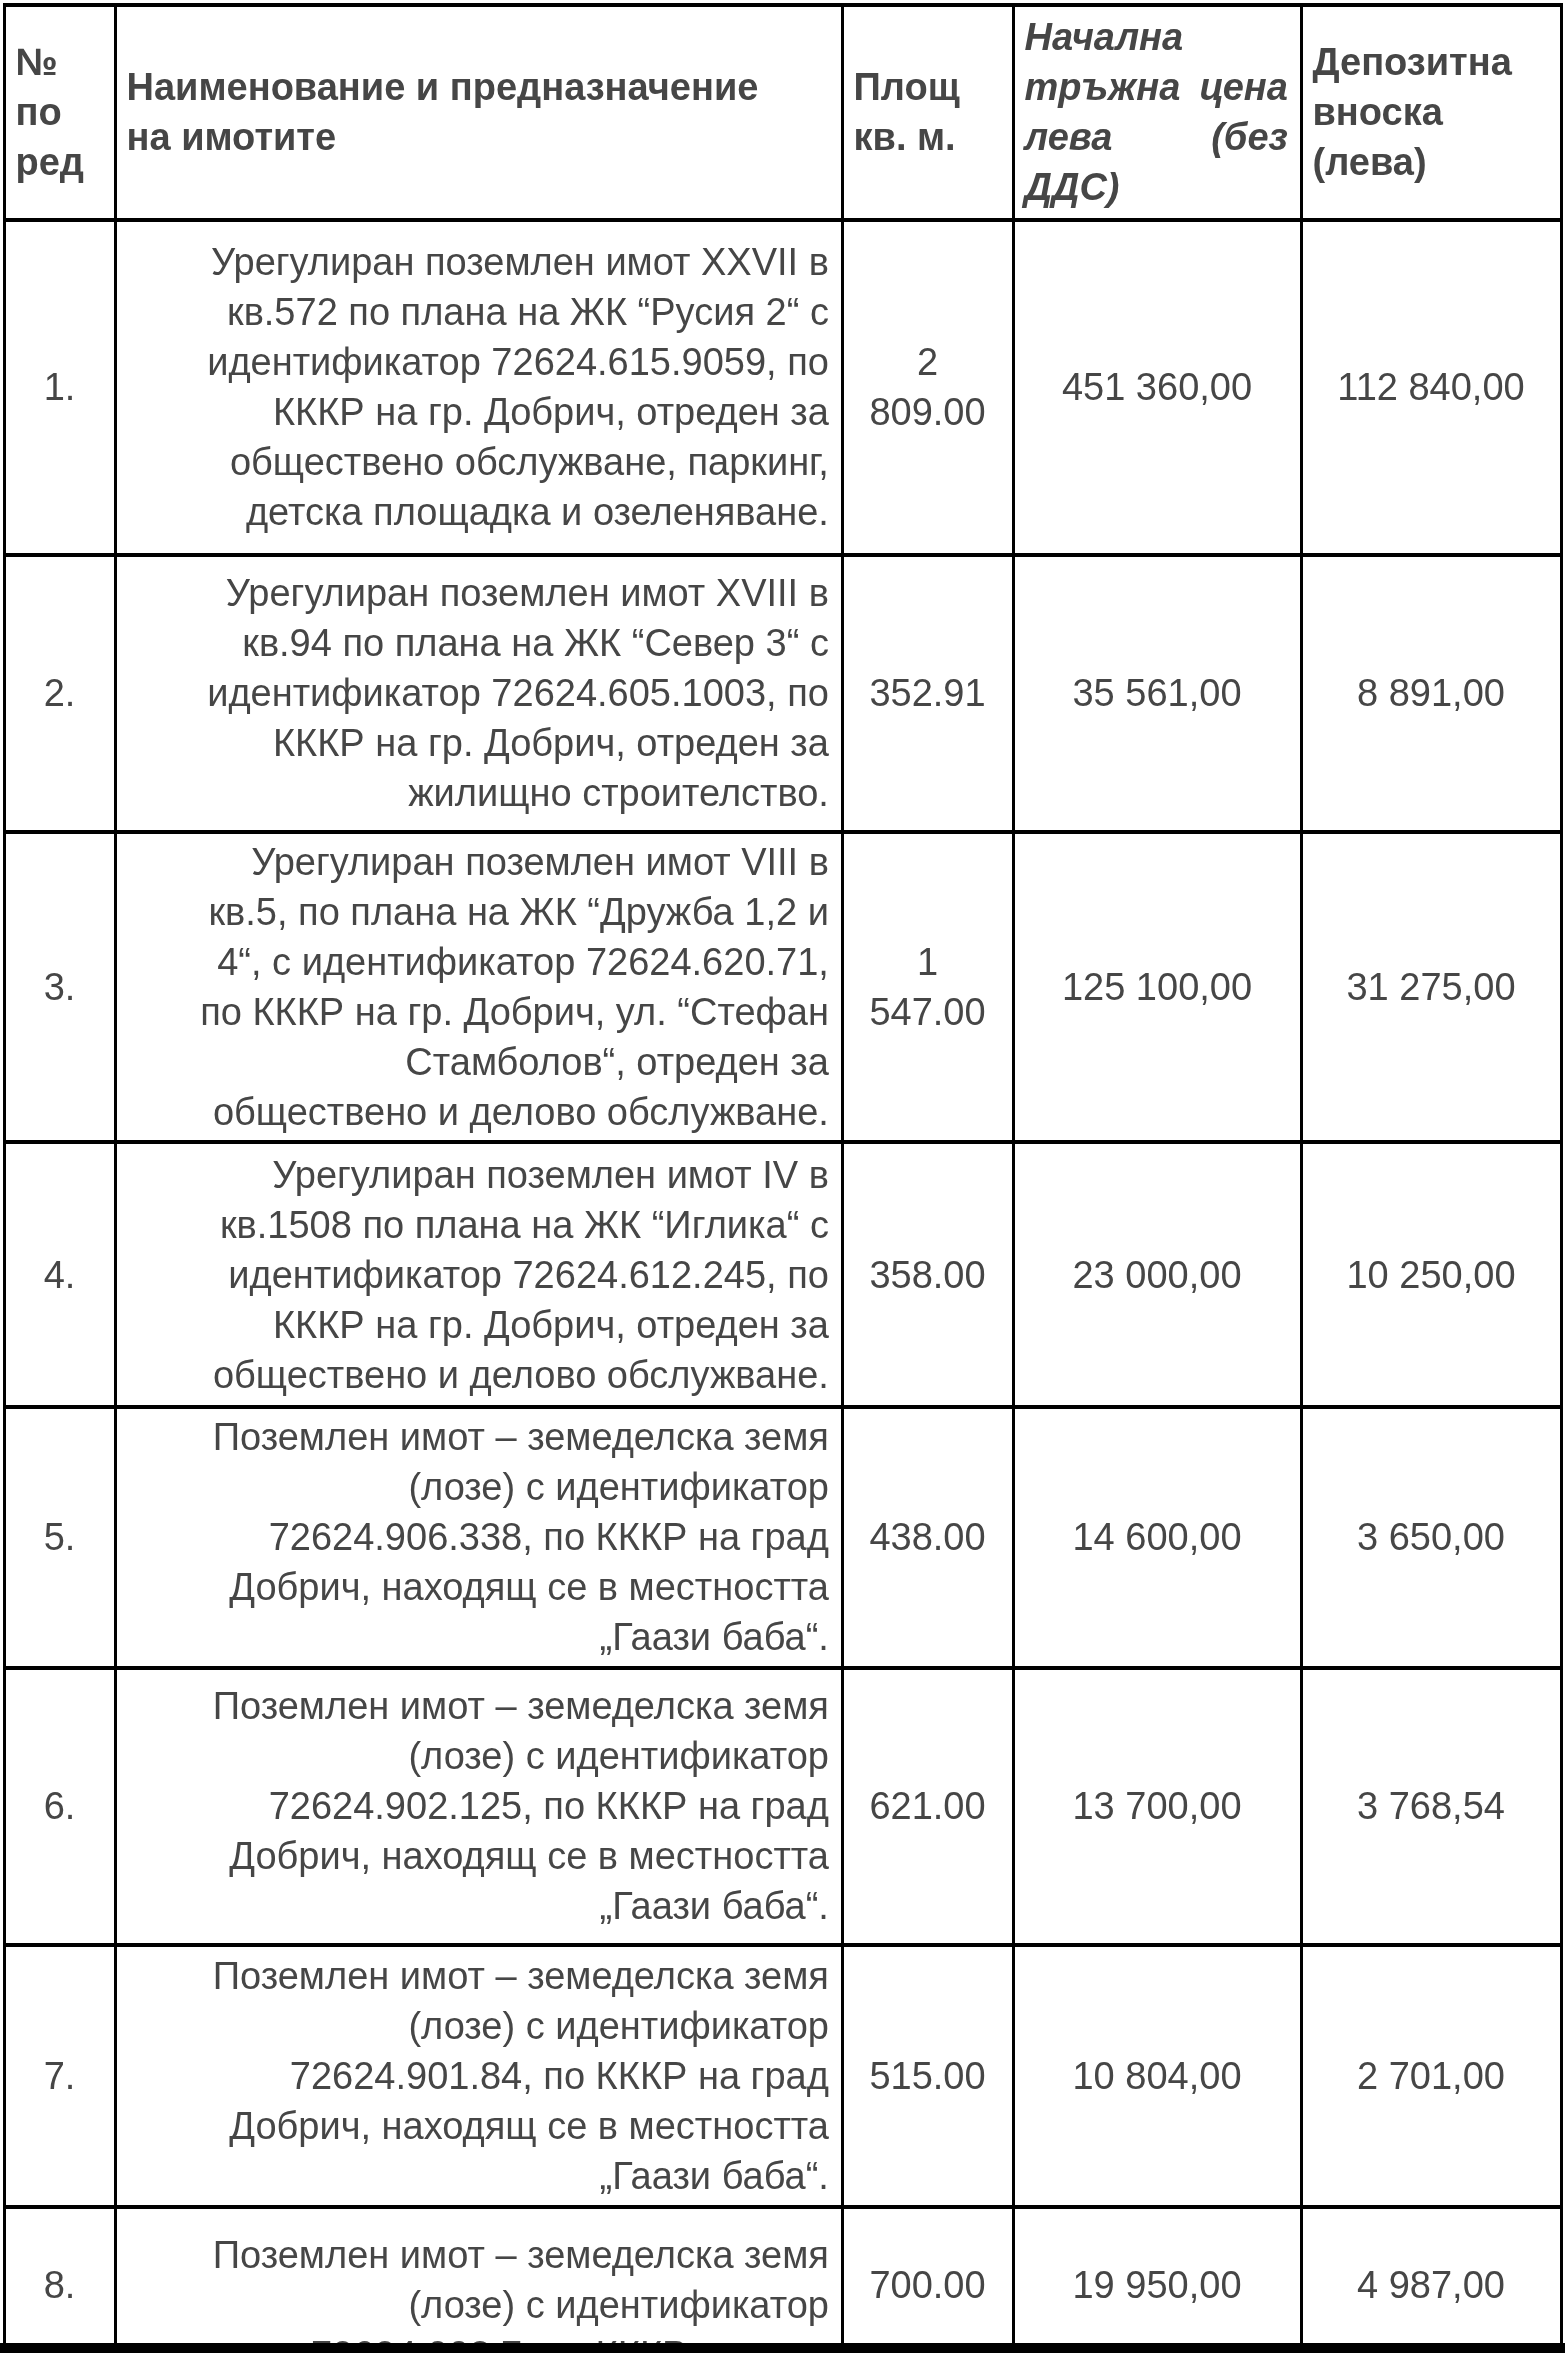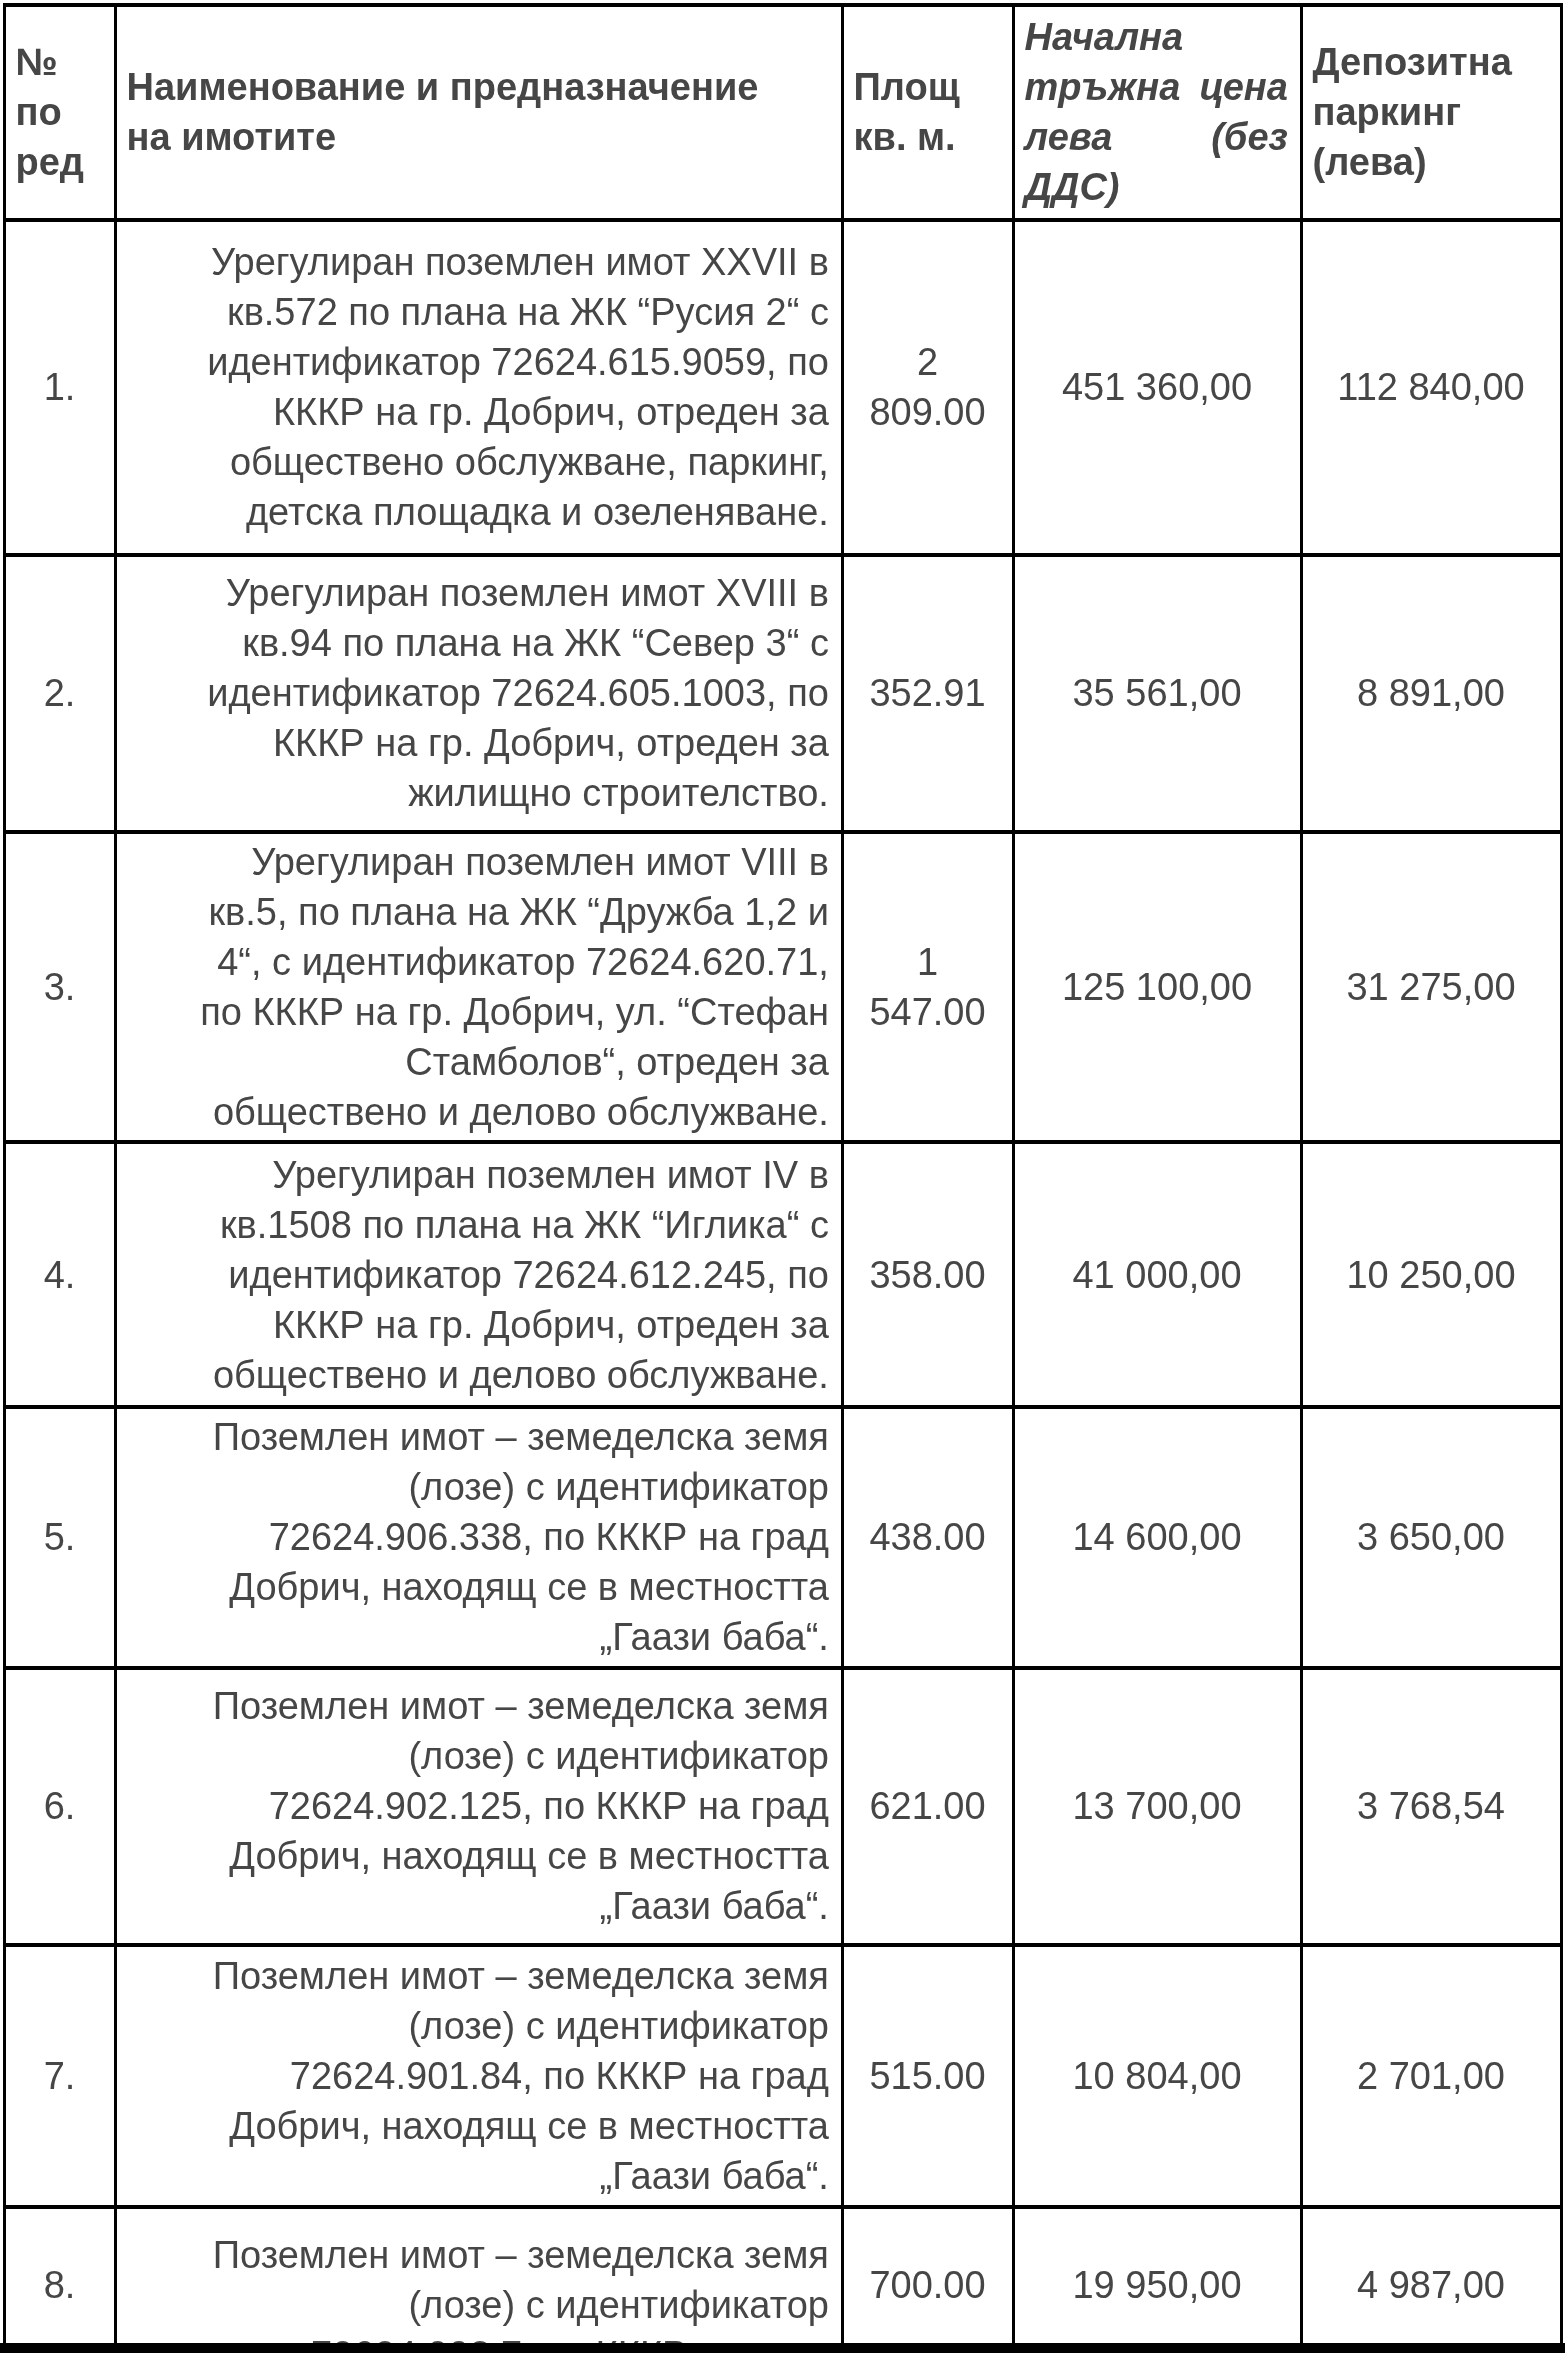--- a/index.html
+++ b/index.html
@@ -83,21 +83,21 @@
     <tr class="hrow">
       <th>№
 по
 ред</th>
       <th>Наименование и предназначение
 на имотите</th>
       <th>Площ
 кв. м.</th>
       <th class="jst">Начална тръжна цена лева (без ДДС)</th>
       <th>Депозитна
-паркинг
+вноска
 (лева)</th>
     </tr>
     <tr class="r1">
       <td class="mid">1.</td>
       <td class="desc">Урегулиран поземлен имот XXVII в
 кв.572 по плана на ЖК “Русия 2“ с
 идентификатор 72624.615.9059, по
 КККР на гр. Добрич, отреден за
 обществено обслужване, паркинг,
 детска площадка и озеленяване.</td>
@@ -131,21 +131,21 @@
       <td class="mid">31 275,00</td>
     </tr>
     <tr class="r4">
       <td class="mid">4.</td>
       <td class="desc">Урегулиран поземлен имот IV в
 кв.1508 по плана на ЖК “Иглика“ с
 идентификатор 72624.612.245, по
 КККР на гр. Добрич, отреден за
 обществено и делово обслужване.</td>
       <td class="mid">358.00</td>
-      <td class="mid">41 000,00</td>
+      <td class="mid">23 000,00</td>
       <td class="mid">10 250,00</td>
     </tr>
     <tr class="r5">
       <td class="mid">5.</td>
       <td class="desc">Поземлен имот – земеделска земя
 (лозе) с идентификатор
 72624.906.338, по КККР на град
 Добрич, находящ се в местността
 „Гаази баба“.</td>
       <td class="mid">438.00</td>

